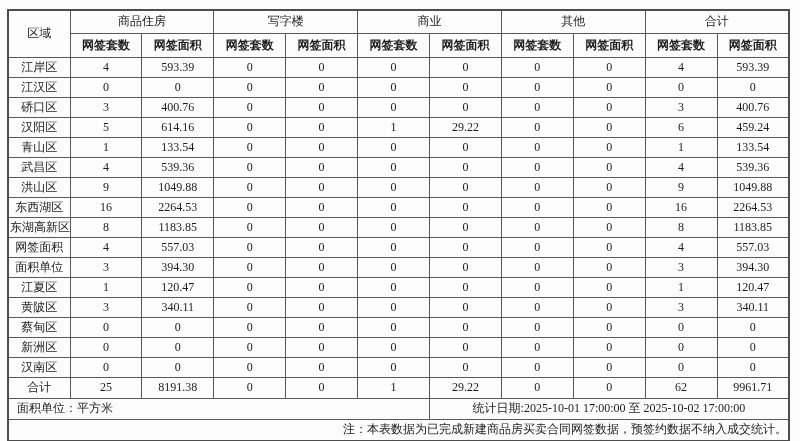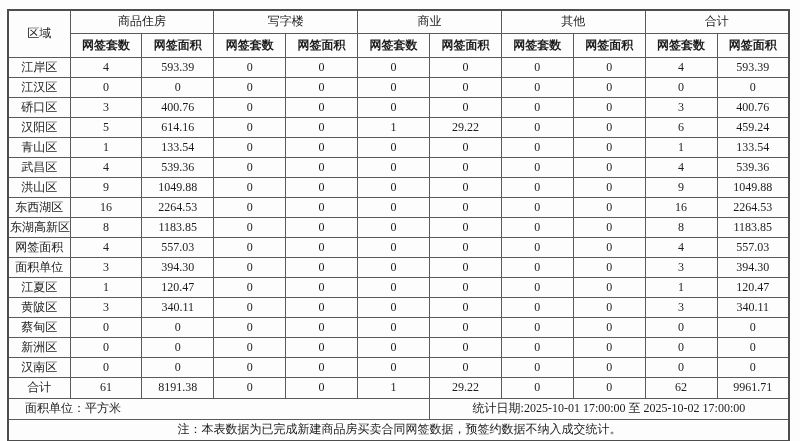--- a/index.html
+++ b/index.html
@@ -27,22 +27,22 @@
     padding: 0 1px;
     overflow: hidden;
     white-space: nowrap;
   }
   thead tr.group-row th { height: 23px; }
   thead tr.sub-row th  { height: 24px; font-weight: bold; }
   tbody td { height: 20px; }
   tfoot td { height: 21px; }
   td.district { letter-spacing: 0; }
   tr.total-row td { height: 21px; }
-  tfoot td.left-note { text-align: left; padding-left: 16px; }
-  tfoot td.full-note { text-align: center; padding-left: 3px; height: 22px; }
+  tfoot td.left-note { text-align: left; padding-left: 8px; }
+  tfoot td.full-note { text-align: right; padding-left: 3px; height: 22px; }
   col.c-district { width: 62px; }
   col.c-val { width: 71.9px; }
 </style>
 </head>
 <body>
 
 <div class="page">
   <table class="stats-table">
     <colgroup>
       <col class="c-district">
@@ -283,21 +283,21 @@
           <td>0</td>
           <td>0</td>
           <td>0</td>
           <td>0</td>
           <td>0</td>
           <td>0</td>
           <td>0</td>
         </tr>
         <tr class="total-row">
           <td class="district">合计</td>
-          <td>61</td>
+          <td>25</td>
           <td>8191.38</td>
           <td>0</td>
           <td>0</td>
           <td>1</td>
           <td>29.22</td>
           <td>0</td>
           <td>0</td>
           <td>62</td>
           <td>9961.71</td>
         </tr>

